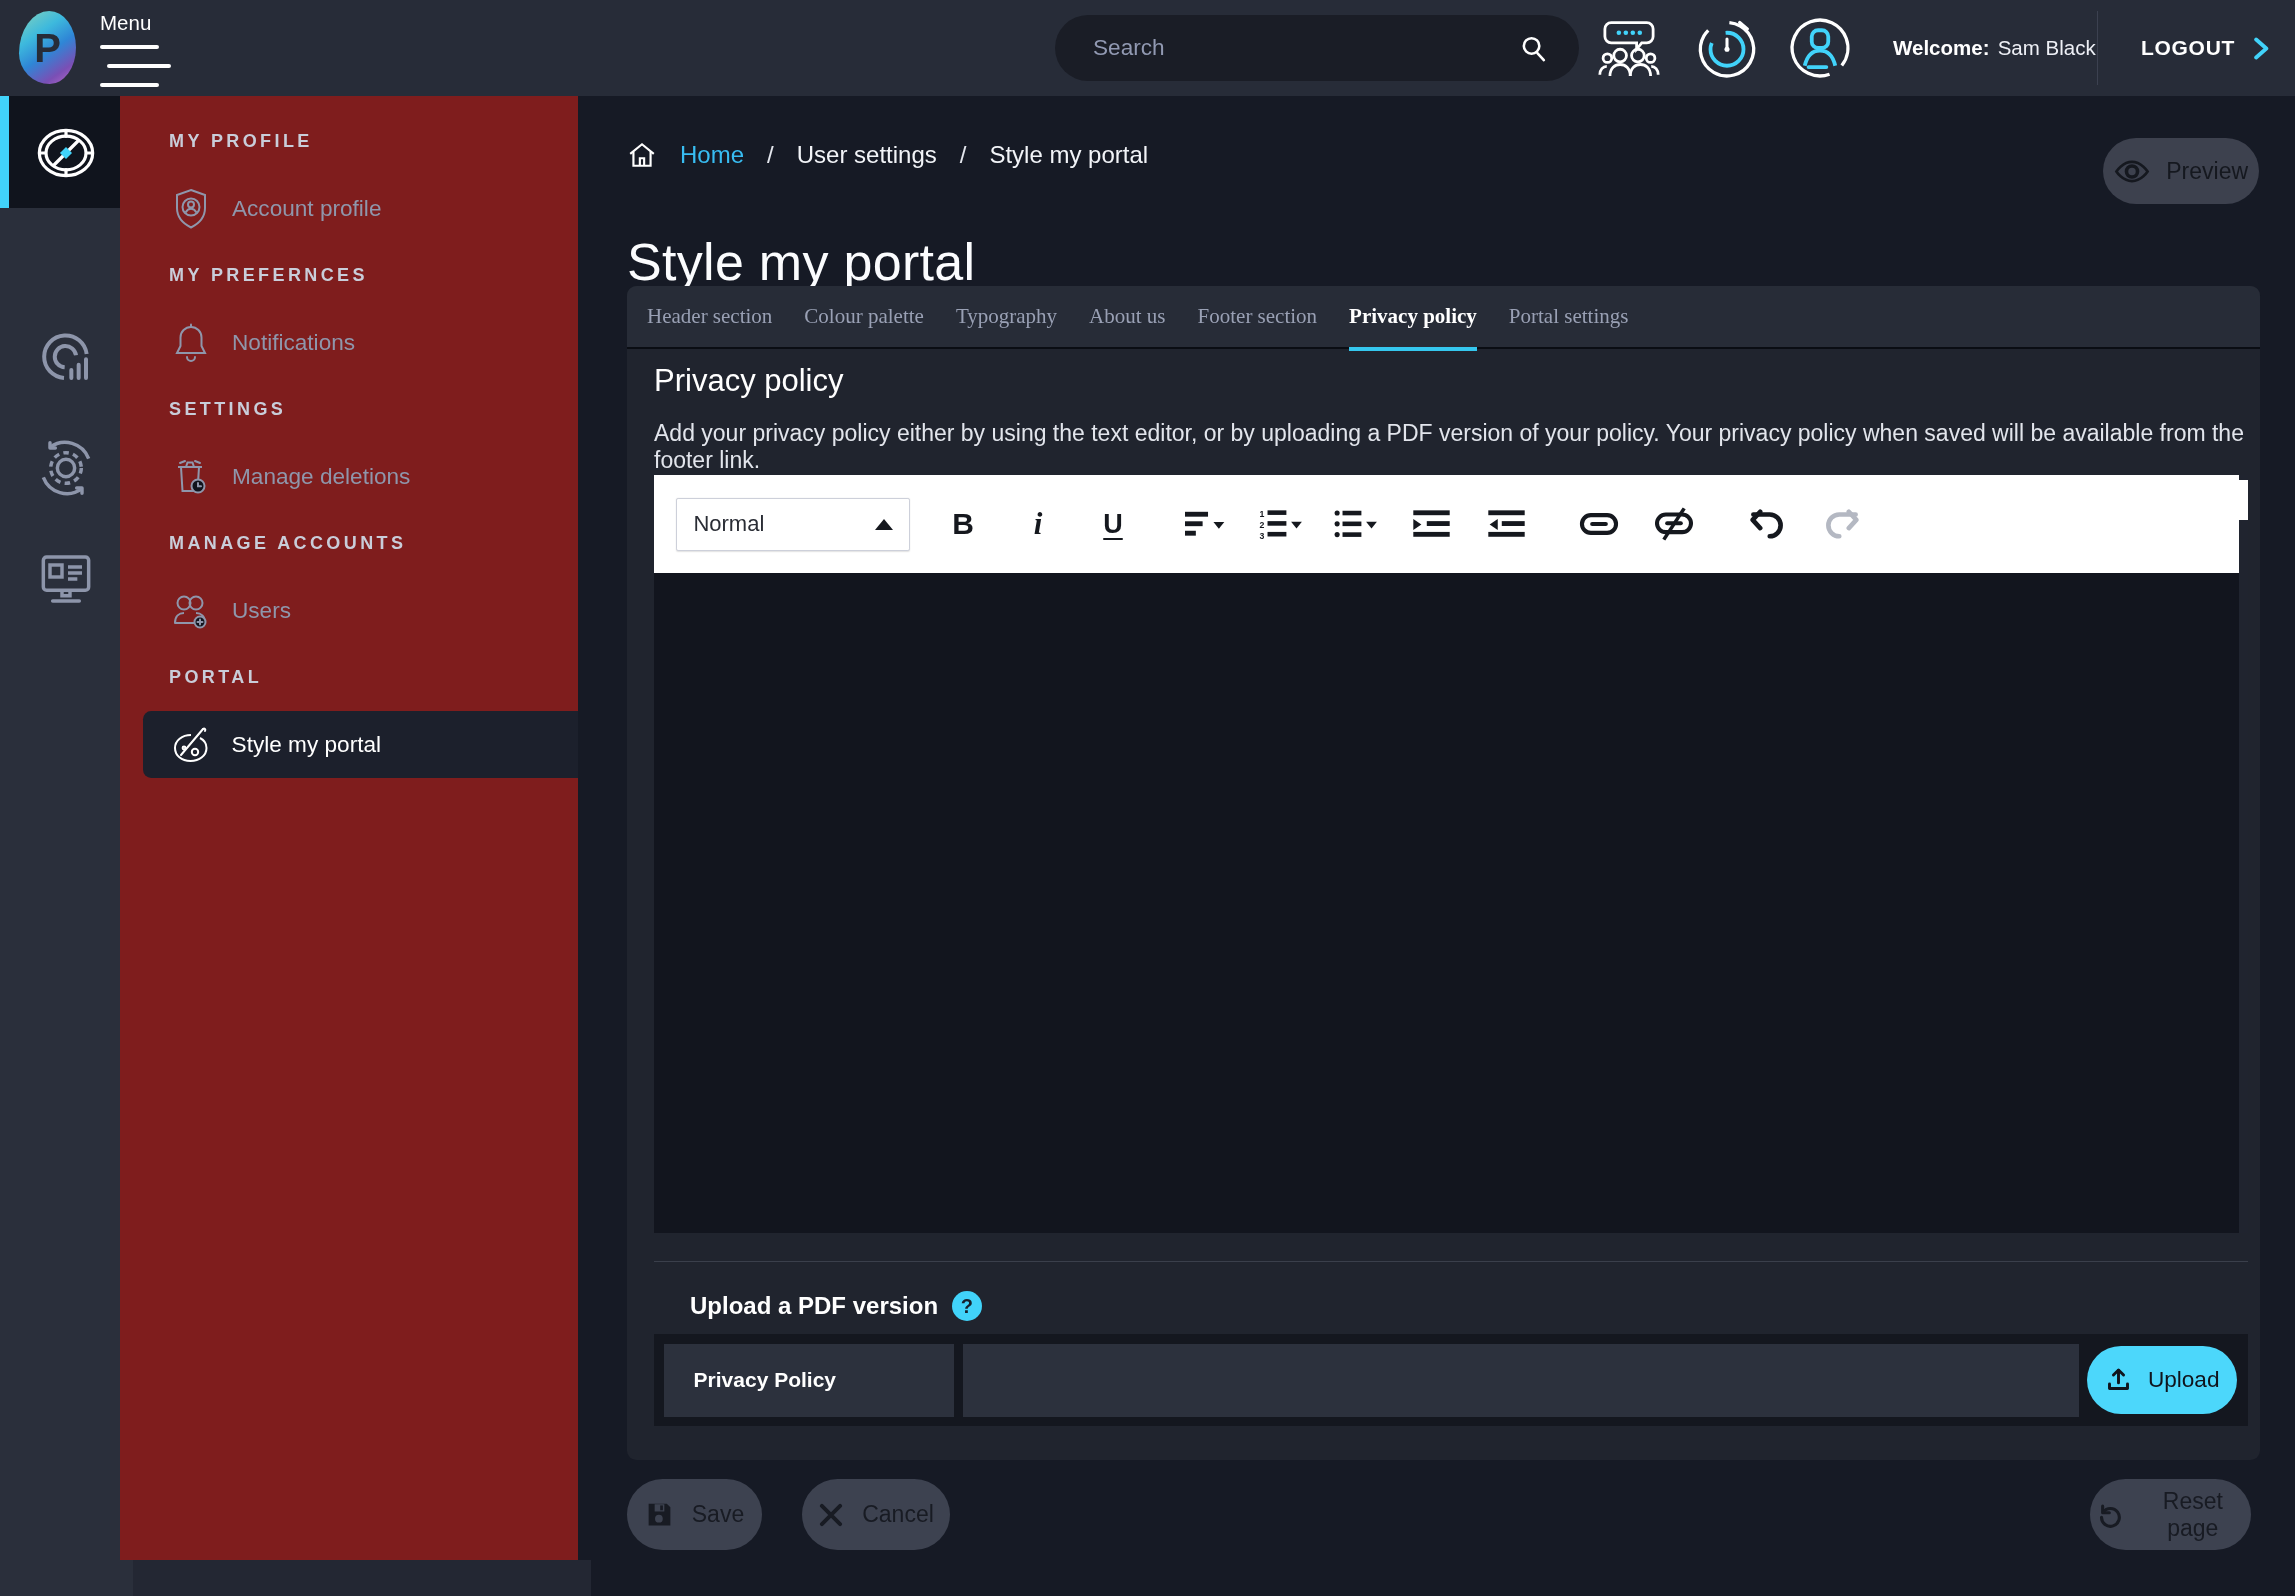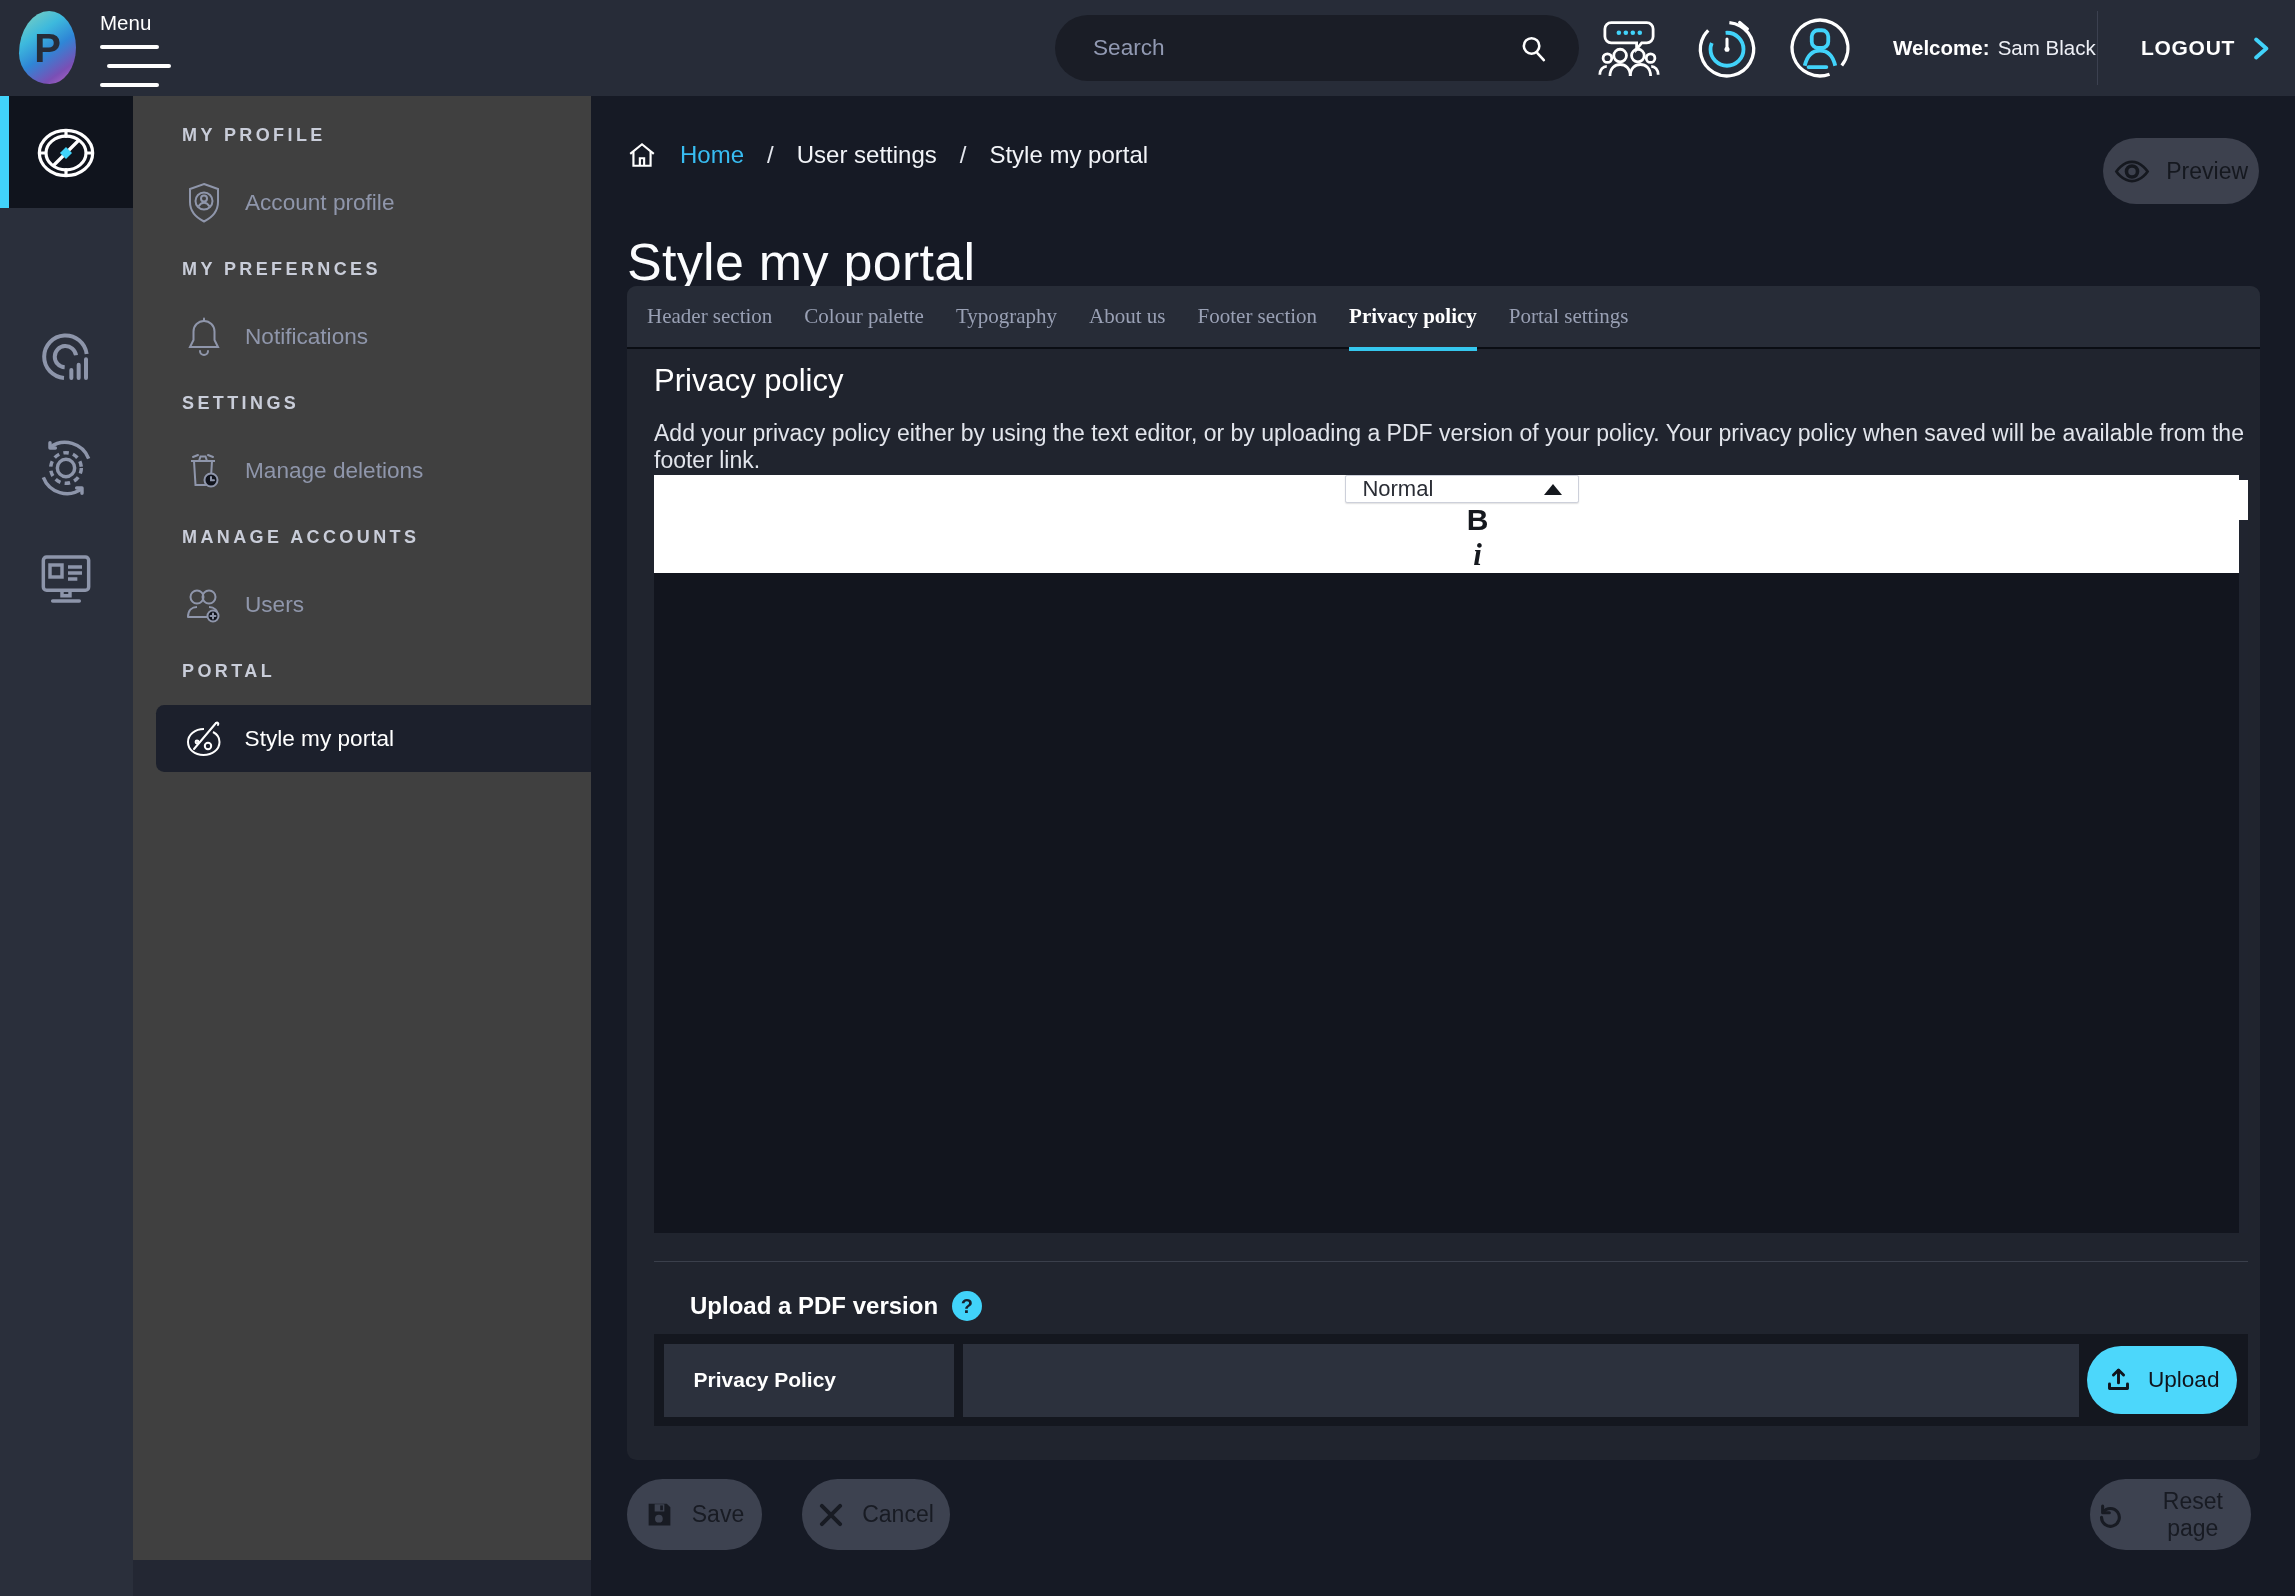--- a/index.html
+++ b/index.html
@@ -41,22 +41,22 @@
   .rail{position:absolute;left:0;top:96px;width:133px;height:1501px;background:#2a2f3b;z-index:20;}
   .rail-active{position:absolute;left:0;top:0;width:133px;height:112px;background:#10141d;}
   .rail-accent{position:absolute;left:0;top:0;width:9px;height:112px;background:#41d3fa;}
   .rail-btn{position:absolute;left:34px;width:64px;height:64px;cursor:pointer;color:#8d95aa;}
   .rb-compass{top:24.6px;color:#ffffff;}
   .rb-analytics{top:230px;}
   .rb-operations{top:340px;}
   .rb-display{top:449px;}
 
   
-  .sidebar{position:absolute;left:133px;top:96px;width:458px;height:1464px;background:#404040;
-    z-index:20;padding-top:6px;box-sizing:border-box;}
+  .sidebar{position:absolute;left:120px;top:96px;width:458px;height:1464px;background:#7f1d1d;
+    z-index:20;padding-top:12px;box-sizing:border-box;}
   .sidebar-below{position:absolute;left:133px;top:1560px;width:458px;height:37px;background:#232733;z-index:20;}
   .side-row{height:67px;display:flex;align-items:center;padding-left:49px;box-sizing:border-box;}
   .side-header{font-size:18px;font-weight:600;letter-spacing:3.4px;color:#c9cdd9;}
   .side-item{cursor:pointer;color:#8f96ab;}
   .side-item .s-icon{width:44px;height:44px;flex:0 0 44px;}
   .side-item .s-label{font-size:22.6px;margin-left:19px;}
   .side-item.selected{margin-left:22.6px;padding-left:26px;width:435px;background:#1c202c;
     border-radius:8.2px 0 0 8.2px;color:#ffffff;}
   .side-item.selected .s-label{color:#ffffff;}
 
@@ -82,21 +82,21 @@
   .tab{position:relative;font-size:21px;color:#99a0b4;margin-right:32px;cursor:pointer;
     height:63px;display:flex;align-items:center;}
   .tab.active{color:#ffffff;font-weight:600;}
   .tab.active::after{content:"";position:absolute;left:0;right:0;bottom:-2.7px;height:4.1px;background:#35c7ee;}
 
   .pp-heading{position:absolute;left:27px;top:77px;font-size:31px;font-weight:500;color:#ffffff;}
   .pp-desc{position:absolute;left:27px;top:134px;font-size:23px;color:#e2e5ec;}
 
   .editor{position:absolute;left:27px;top:189px;width:1594px;}
   .ed-toolbar{height:98px;background:#ffffff;display:flex;align-items:center;
-    padding-left:22px;box-sizing:border-box;color:#15181e;flex-direction:column;}
+    padding-left:22px;box-sizing:border-box;color:#15181e;}
   .style-select{width:234px;height:53px;border:1.4px solid #cdd0da;background:#fff;border-radius:2.1px;
     display:flex;align-items:center;justify-content:space-between;padding:0 16.4px;box-sizing:border-box;
     cursor:pointer;box-shadow:0 0.7px 1.4px rgba(0,0,0,.12);}
   .style-select .sel-val{font-size:22px;color:#2a2d35;}
   .caret-up{width:0;height:0;border-left:9px solid transparent;border-right:9px solid transparent;
     border-bottom:11px solid #15181e;}
   .tb-btn{width:44px;height:44px;margin-left:31px;display:flex;align-items:center;justify-content:center;
     cursor:pointer;background:none;border:none;color:#15181e;font-family:inherit;padding:0;}
   .tb-gap{margin-left:49px;}
   .tb-b{font-size:30px;font-weight:800;}

